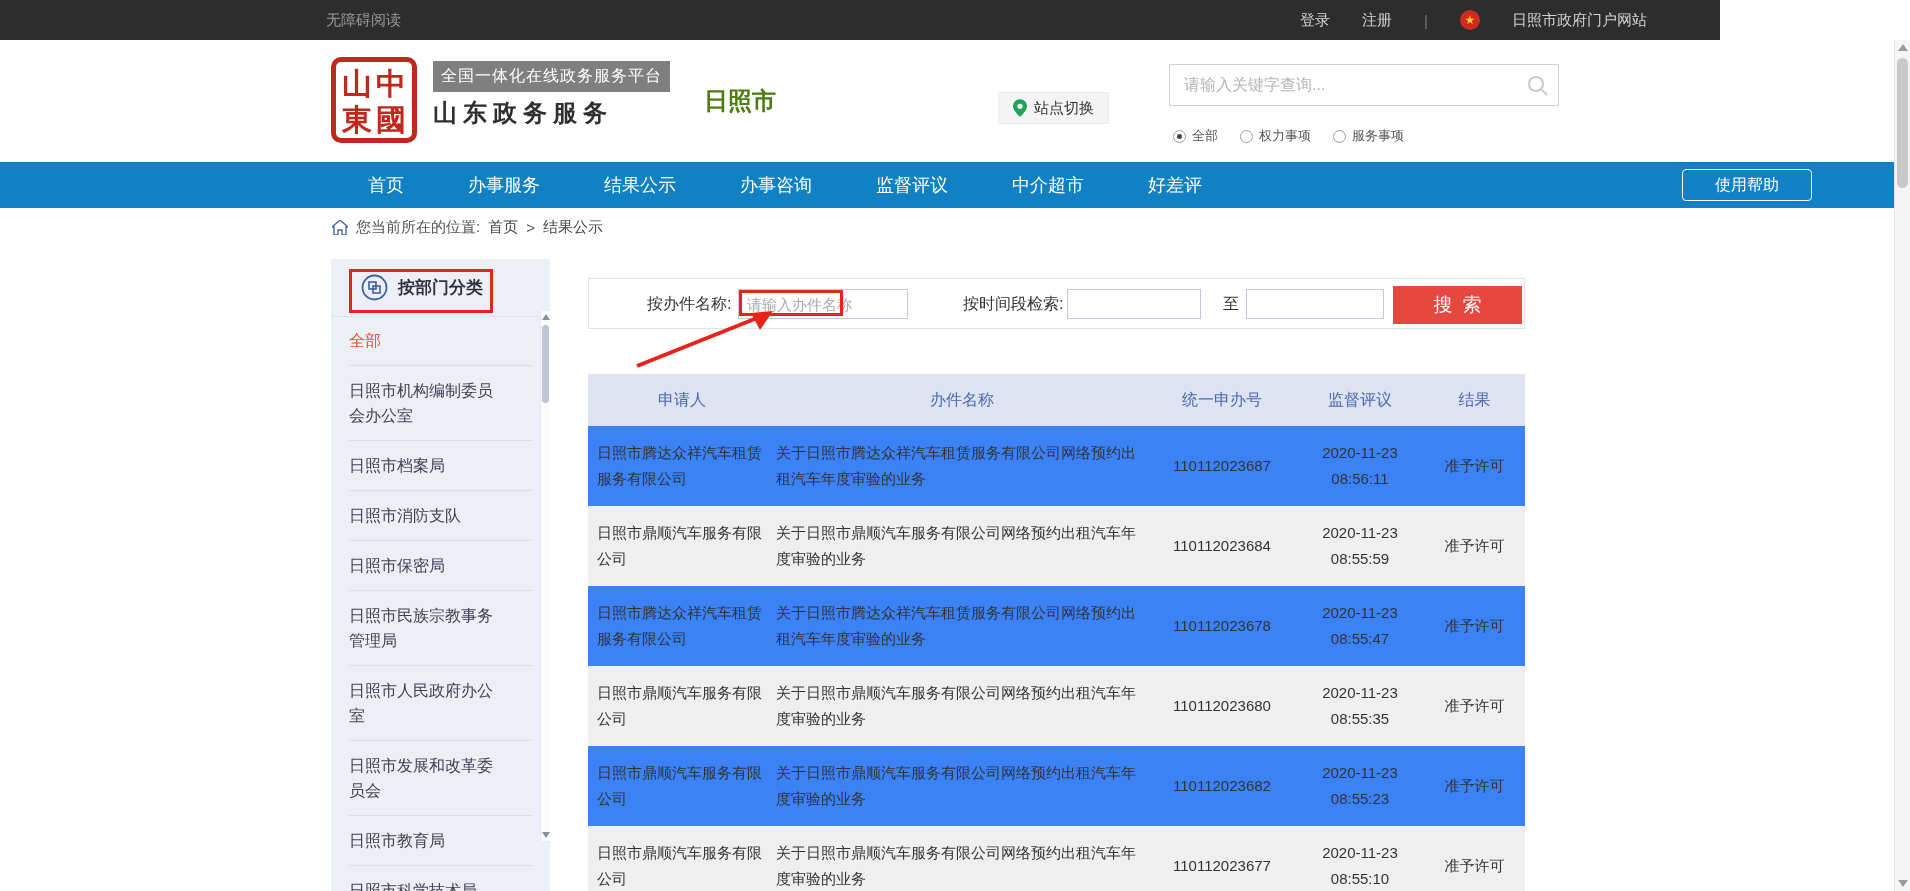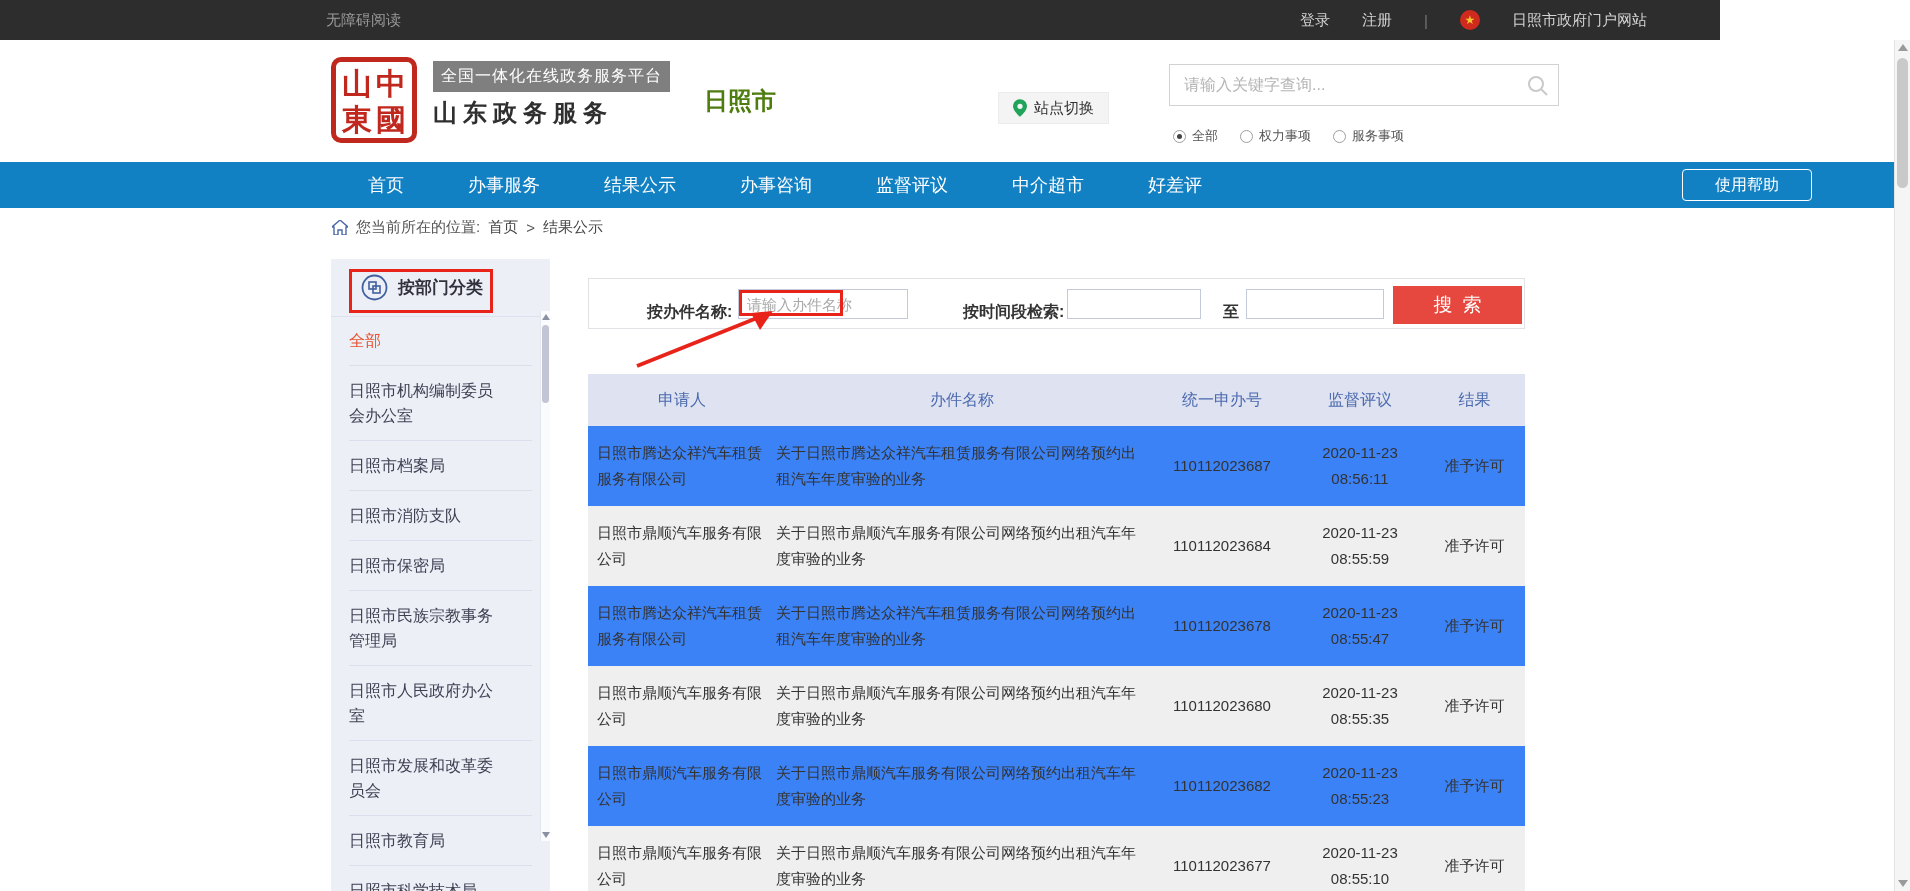--- a/index.html
+++ b/index.html
@@ -54,21 +54,21 @@
   .side-list { list-style:none; margin:0 18px; width:183px; }
   .side-item { padding:12px 0; border-bottom:1px solid #dcdfeb; cursor:pointer; }
   .side-item span { display:block; width:152px; font-size:16px; line-height:25px; color:#3f3f52; }
   .side-scroll { position:absolute; right:0; top:52px; width:10px; height:530px; background:#fafbfd; border-left:1px solid #e4e6f0; }
   .sb-up { position:absolute; top:3px; left:1px; width:0; height:0; border-left:4px solid transparent; border-right:4px solid transparent; border-bottom:6px solid #8a8fa3; cursor:pointer; }
   .sb-thumb { position:absolute; top:14px; left:1px; width:7px; height:78px; border-radius:4px; background:#c2c5d3; cursor:pointer; }
   .sb-down { position:absolute; bottom:3px; left:1px; width:0; height:0; border-left:4px solid transparent; border-right:4px solid transparent; border-top:6px solid #8a8fa3; cursor:pointer; }
 
   
   .filterbar { position:absolute; left:588px; top:278px; width:937px; height:51px; border:1px solid #e2e2e6; background:#fff; }
-  .f-label { position:absolute; top:8px; height:49px; line-height:49px; font-size:16px; color:#333;font-weight:bold; }
+  .f-label { position:absolute; top:0; height:49px; line-height:49px; font-size:16px; color:#333; }
   .f-input { position:absolute; top:10px; height:30px; border:1px solid #c3cbdb; background:#fff; font-size:15px; padding:0 8px; color:#333; outline:none; font-family:inherit; }
   .f-input::placeholder { color:#a9a9a9; }
   .name-wrap { position:absolute; left:149px; top:10px; width:170px; height:30px; }
   .name-wrap .f-input { left:0; top:0; width:170px; }
   .anno-box-input { position:absolute; left:1px; top:1px; width:104px; height:26px; border:3px solid #e8241a; pointer-events:none; }
   .search-btn { position:absolute; left:804px; top:7px; width:129px; height:38px; background:#e6473e; color:#fff; border:none; font-size:19px;
                 letter-spacing:10px; padding-left:10px; cursor:pointer; font-family:inherit; }
 
   .anno-arrow { position:absolute; left:615px; top:300px; pointer-events:none; }
 

